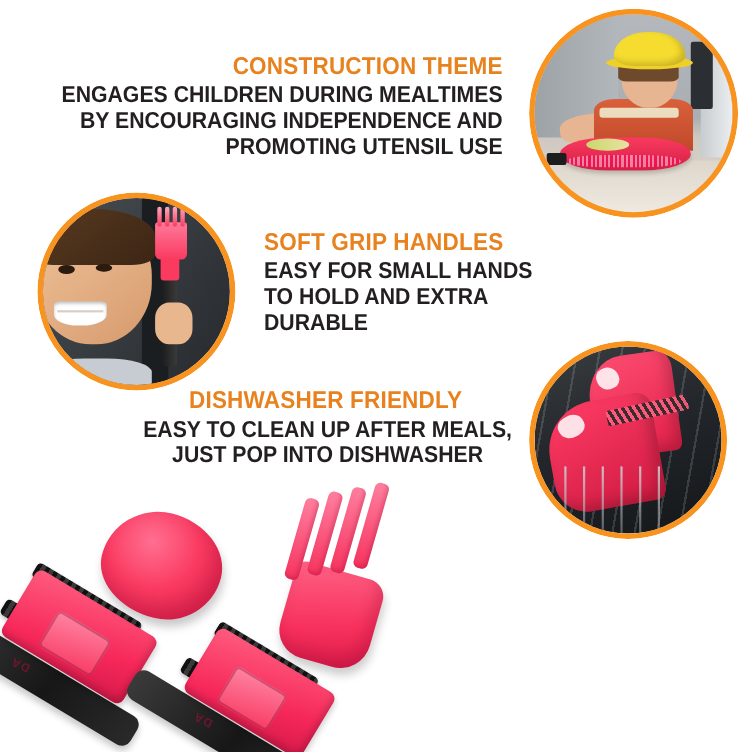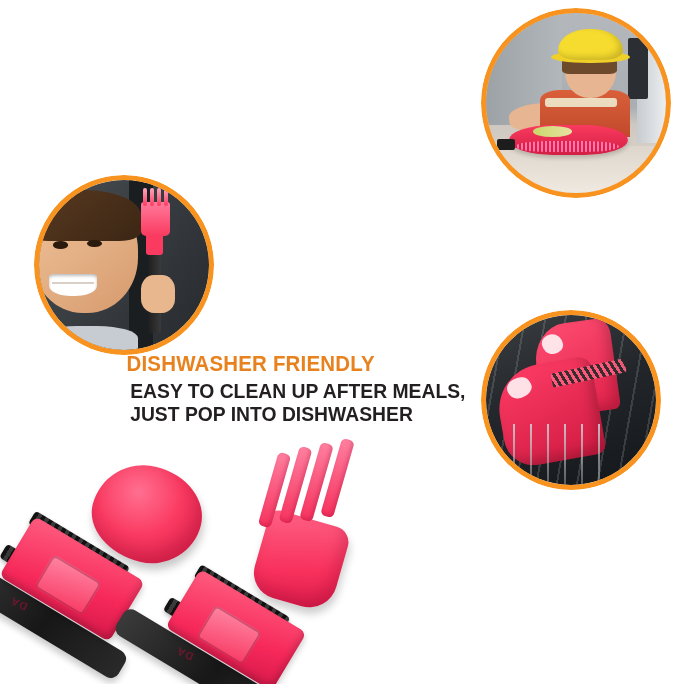--- a/index.html
+++ b/index.html
@@ -35,21 +35,21 @@
     text-transform:uppercase;
     transform:scaleX(.92);
     margin-top:3px;
   }
   .feature .body div{ white-space:nowrap; }
 
   .f-right{ text-align:right; }
   .f-right .headline, .f-right .body{ transform-origin:right center; }
   .f-left{ text-align:left; }
   .f-left .headline, .f-left .body{ transform-origin:left center; }
-  .f-center-r{ text-align:left; }
+  .f-center-r{ text-align:center; }
   .f-center-r .headline, .f-center-r .body{ transform-origin:right center; }
 
   #feat-construction{ top:48px; right:222px; }
   #feat-grip{ top:208px; left:240px; }
   #feat-dishwasher{ top:352px; right:214px; }
 
   
   .photo-circle{
     position:absolute;
     border-radius:50%;
@@ -348,21 +348,37 @@
     flex:0 0 auto;
   }
   #logo-row-bottom .logo-badge{ margin-left:0; margin-right:11px; }
   .logo-badge svg{ position:absolute; left:0; top:0; }
 </style>
 </head>
 <body>
 
 <div id="infographic">
 
-
+  <div class="feature f-right" id="feat-construction">
+    <div class="headline">CONSTRUCTION THEME</div>
+    <div class="body">
+      <div>ENGAGES CHILDREN DURING MEALTIMES</div>
+      <div>BY ENCOURAGING INDEPENDENCE AND</div>
+      <div>PROMOTING UTENSIL USE</div>
+    </div>
+  </div>
+
+  <div class="feature f-left" id="feat-grip">
+    <div class="headline">SOFT GRIP HANDLES</div>
+    <div class="body">
+      <div>EASY FOR SMALL HANDS</div>
+      <div>TO HOLD AND EXTRA</div>
+      <div>DURABLE</div>
+    </div>
+  </div>
 
   <div class="feature f-center-r" id="feat-dishwasher">
     <div class="headline">DISHWASHER FRIENDLY</div>
     <div class="body">
       <div>EASY TO CLEAN UP AFTER MEALS,</div>
       <div>JUST POP INTO DISHWASHER</div>
     </div>
   </div>
 
   <div class="photo-circle" id="photo-construction">

